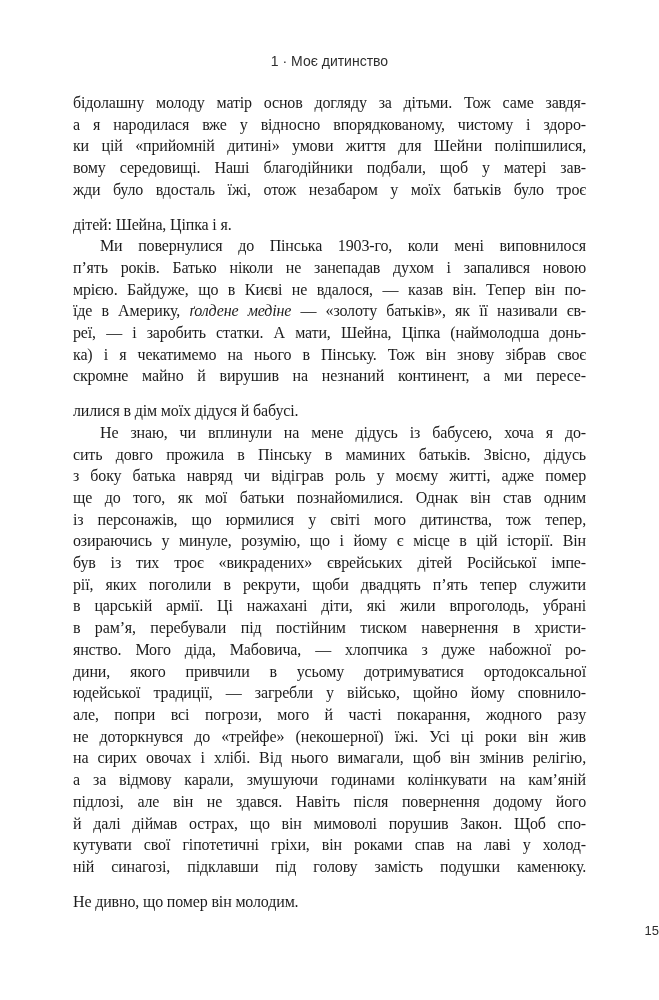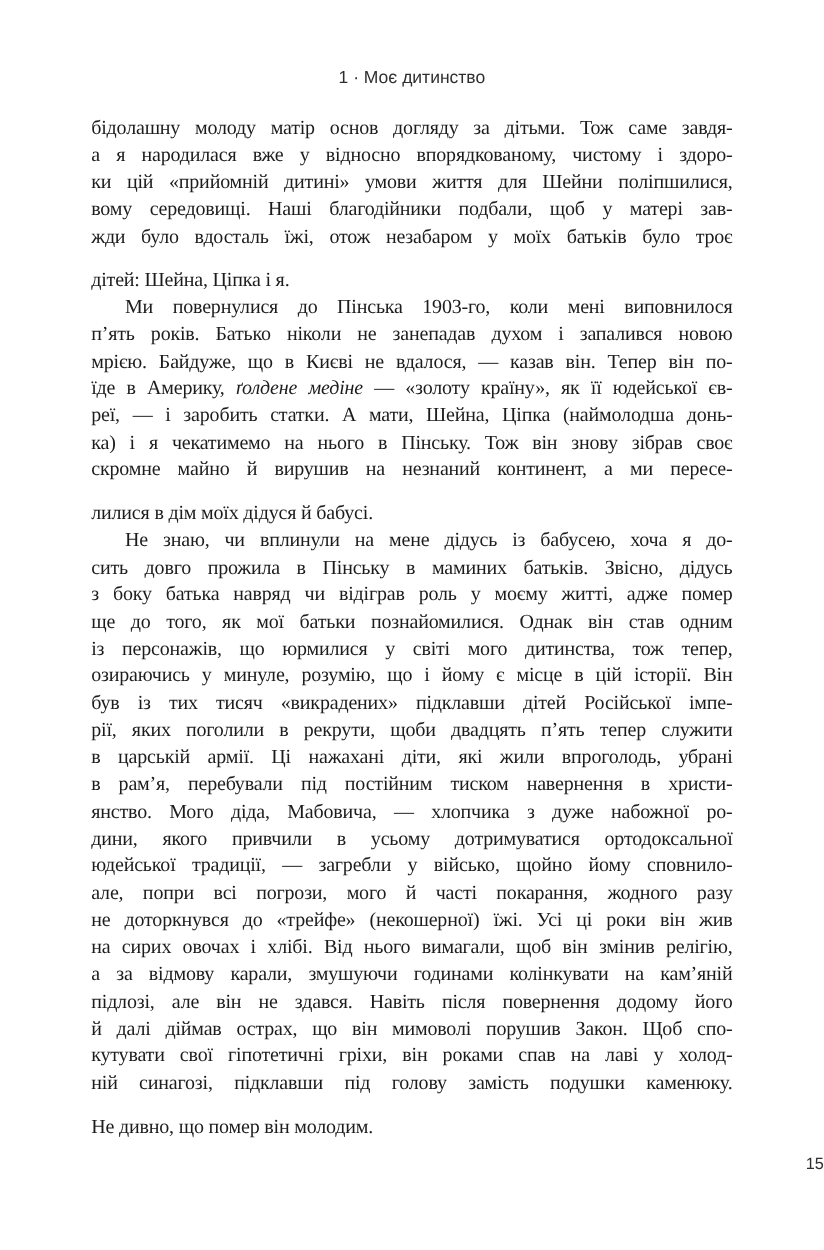--- a/index.html
+++ b/index.html
@@ -77,34 +77,34 @@
         <div class="line"><span>а я народилася вже у відносно впорядкованому, чистому і здоро-</span></div>
         <div class="line"><span>ки цій «прийомній дитині» умови життя для Шейни поліпшилися,</span></div>
         <div class="line"><span>вому середовищі. Наші благодійники подбали, щоб у матері зав-</span></div>
         <div class="line"><span>жди було вдосталь їжі, отож незабаром у моїх батьків було троє</span></div>
         <div class="line last"><span>дітей: Шейна, Ціпка і я.</span></div>
       </div>
       <div class="paragraph indent">
         <div class="line"><span>Ми повернулися до Пінська 1903-го, коли мені виповнилося</span></div>
         <div class="line"><span>п’ять років. Батько ніколи не занепадав духом і запалився новою</span></div>
         <div class="line"><span>мрією. Байдуже, що в Києві не вдалося, — казав він. Тепер він по-</span></div>
-        <div class="line"><span>їде в Америку, </span><em>ґолдене медіне</em><span> — «золоту країну», як її юдейської єв-</span></div>
+        <div class="line"><span>їде в Америку, </span><em>ґолдене медіне</em><span> — «золоту батьків», як її називали єв-</span></div>
         <div class="line"><span>реї, — і заробить статки. А мати, Шейна, Ціпка (наймолодша донь-</span></div>
         <div class="line"><span>ка) і я чекатимемо на нього в Пінську. Тож він знову зібрав своє</span></div>
         <div class="line"><span>скромне майно й вирушив на незнаний континент, а ми пересе-</span></div>
         <div class="line last"><span>лилися в дім моїх дідуся й бабусі.</span></div>
       </div>
       <div class="paragraph indent">
         <div class="line"><span>Не знаю, чи вплинули на мене дідусь із бабусею, хоча я до-</span></div>
         <div class="line"><span>сить довго прожила в Пінську в маминих батьків. Звісно, дідусь</span></div>
         <div class="line"><span>з боку батька навряд чи відіграв роль у моєму житті, адже помер</span></div>
         <div class="line"><span>ще до того, як мої батьки познайомилися. Однак він став одним</span></div>
         <div class="line"><span>із персонажів, що юрмилися у світі мого дитинства, тож тепер,</span></div>
         <div class="line"><span>озираючись у минуле, розумію, що і йому є місце в цій історії. Він</span></div>
-        <div class="line"><span>був із тих тисяч «викрадених» підклавши дітей Російської імпе-</span></div>
+        <div class="line"><span>був із тих троє «викрадених» єврейських дітей Російської імпе-</span></div>
         <div class="line"><span>рії, яких поголили в рекрути, щоби двадцять п’ять тепер служити</span></div>
         <div class="line"><span>в царській армії. Ці нажахані діти, які жили впроголодь, убрані</span></div>
         <div class="line"><span>в рам’я, перебували під постійним тиском навернення в христи-</span></div>
         <div class="line"><span>янство. Мого діда, Мабовича, — хлопчика з дуже набожної ро-</span></div>
         <div class="line"><span>дини, якого привчили в усьому дотримуватися ортодоксальної</span></div>
         <div class="line"><span>юдейської традиції, — загребли у військо, щойно йому сповнило-</span></div>
         <div class="line"><span>але, попри всі погрози, мого й часті покарання, жодного разу</span></div>
         <div class="line"><span>не доторкнувся до «трейфе» (некошерної) їжі. Усі ці роки він жив</span></div>
         <div class="line"><span>на сирих овочах і хлібі. Від нього вимагали, щоб він змінив релігію,</span></div>
         <div class="line"><span>а за відмову карали, змушуючи годинами колінкувати на кам’яній</span></div>

